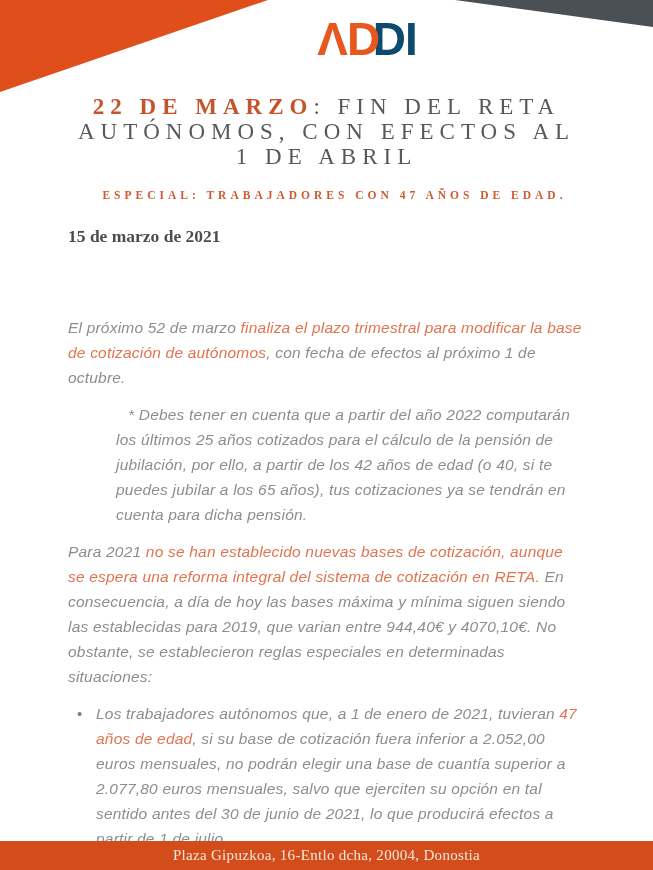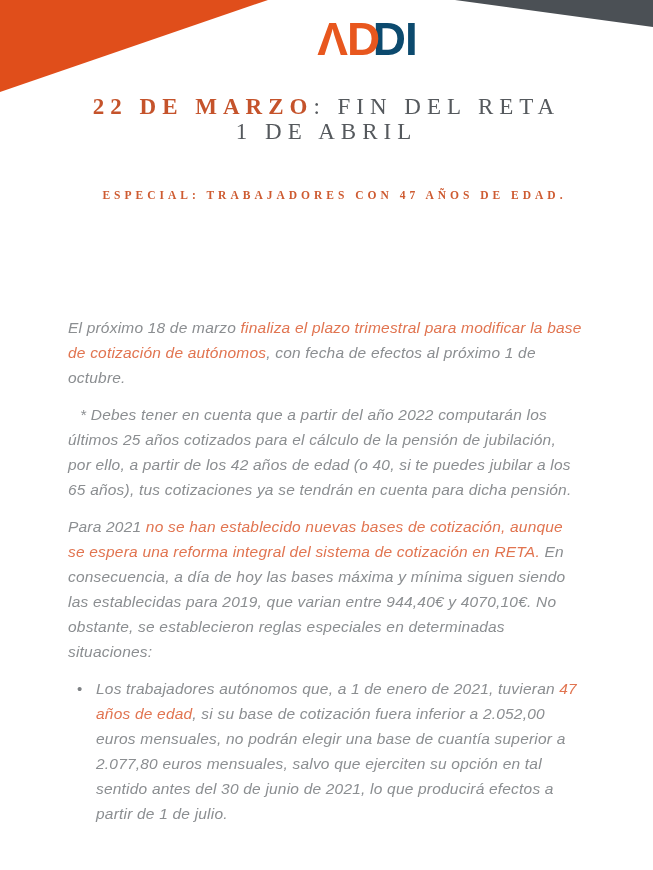--- a/index.html
+++ b/index.html
@@ -60,21 +60,21 @@
   
   .content{
     position:absolute;top:315px;left:68px;width:514px;
   }
   .para{
     margin:0 0 12px 0;
     font-style:italic;
     font-size:15.5px;line-height:25px;letter-spacing:0.2px;
     color:#8B8E91;
   }
-  .para.indent{text-indent:12px;}
+  .para.indent{text-indent:12px;margin-left:48px;}
   .para .o{color:#E17450;}
   .para .g{color:#8B8E91;}
   .para.bullet{position:relative;padding-left:28px;}
   .bullet-dot{
     position:absolute;left:9px;top:0;
     font-style:normal;color:#7E8184;font-size:15px;
   }
   
   .footer{
     position:absolute;left:0;right:0;bottom:0;height:29px;
@@ -89,26 +89,29 @@
 <body>
 
 <div class="page">
   <div class="tri-orange"></div>
   <div class="tri-gray"></div>
 
   <div class="logo"><span class="logo-o">ΛD</span><span class="logo-g">DI</span></div>
 
   <h1 class="title" id="title">
       <div><span class="o">22 DE MARZO</span><span class="g">: FIN DEL RETA</span></div>
+      <div><span class="g">AUTÓNOMOS, CON EFECTOS AL</span></div>
       <div><span class="g">1 DE ABRIL</span></div>
     </h1>
 
   <div class="subtitle">ESPECIAL: TRABAJADORES CON 47 AÑOS DE EDAD.</div>
 
+  <div class="date">15 de marzo de 2021</div>
 
   <div class="content" id="content">
-      <div class="para"><span class="g">El próximo 18 de marzo </span><span class="o">finaliza el plazo trimestral para modificar la base de cotización de autónomos</span><span class="g">, con fecha de efectos al próximo 1 de octubre.</span></div>
+      <div class="para"><span class="g">El próximo 52 de marzo </span><span class="o">finaliza el plazo trimestral para modificar la base de cotización de autónomos</span><span class="g">, con fecha de efectos al próximo 1 de octubre.</span></div>
       <div class="para indent"><span class="g">* Debes tener en cuenta que a partir del año 2022 computarán los últimos 25 años cotizados para el cálculo de la pensión de jubilación, por ello, a partir de los 42 años de edad (o 40, si te puedes jubilar a los 65 años), tus cotizaciones ya se tendrán en cuenta para dicha pensión.</span></div>
       <div class="para"><span class="g">Para 2021 </span><span class="o">no se han establecido nuevas bases de cotización, aunque se espera una reforma integral del sistema de cotización en RETA.</span><span class="g"> En consecuencia, a día de hoy las bases máxima y mínima siguen siendo las establecidas para 2019, que varian entre 944,40€ y 4070,10€. No obstante, se establecieron reglas especiales en determinadas situaciones:</span></div>
       <div class="para bullet"><span class="bullet-dot">•</span><span class="g">Los trabajadores autónomos que, a 1 de enero de 2021, tuvieran </span><span class="o">47 años de edad</span><span class="g">, si su base de cotización fuera inferior a 2.052,00 euros mensuales, no podrán elegir una base de cuantía superior a 2.077,80 euros mensuales, salvo que ejerciten su opción en tal sentido antes del 30 de junio de 2021, lo que producirá efectos a partir de 1 de julio.</span></div>
     </div>
 
+  <div class="footer"><span>Plaza Gipuzkoa, 16-Entlo dcha, 20004, Donostia</span></div>
 </div>
 
 </body></html>

